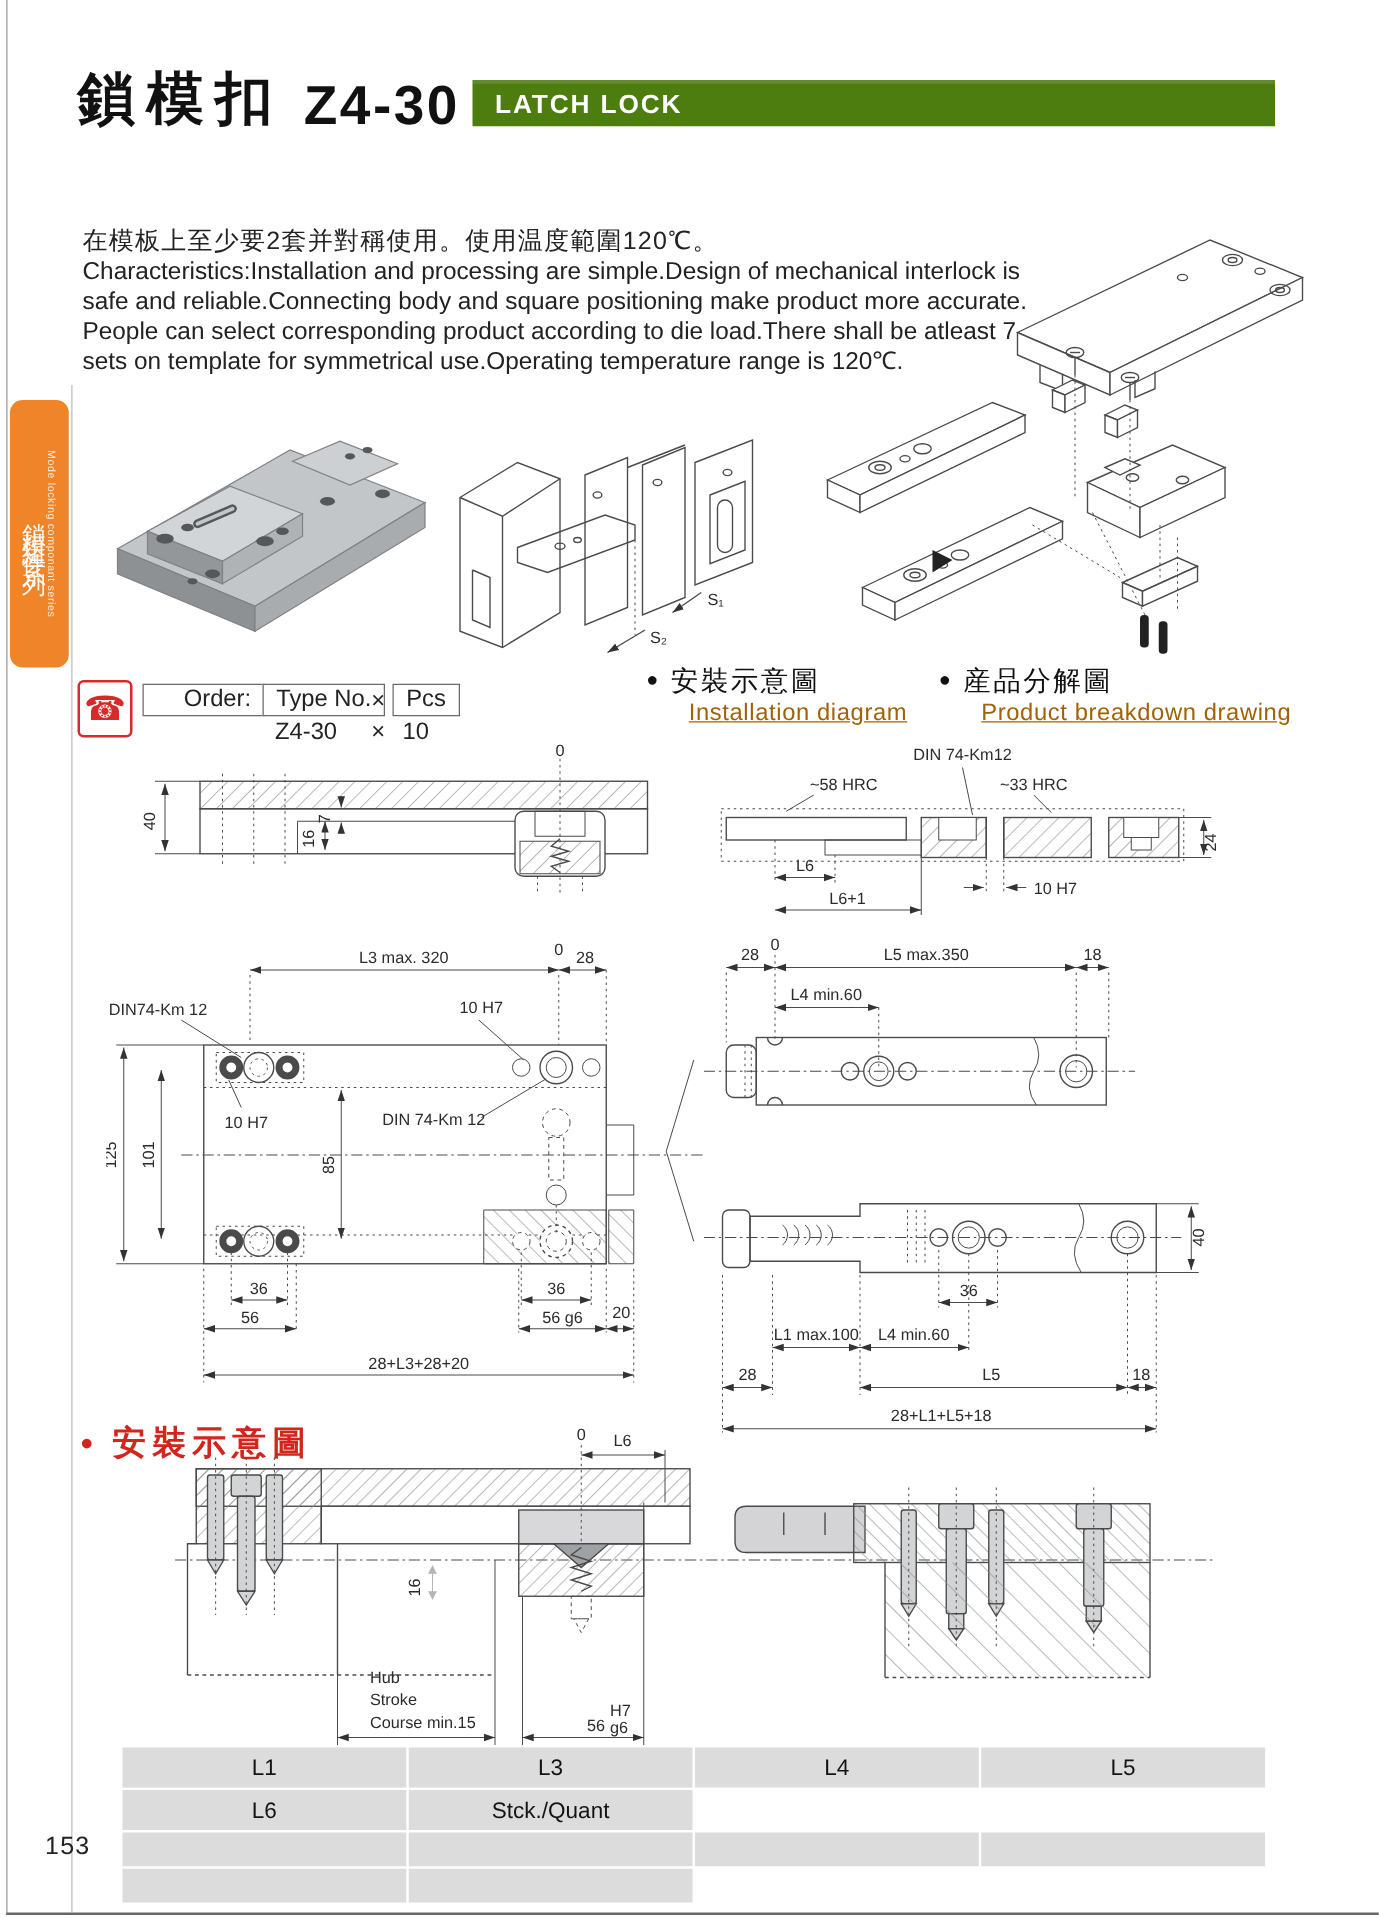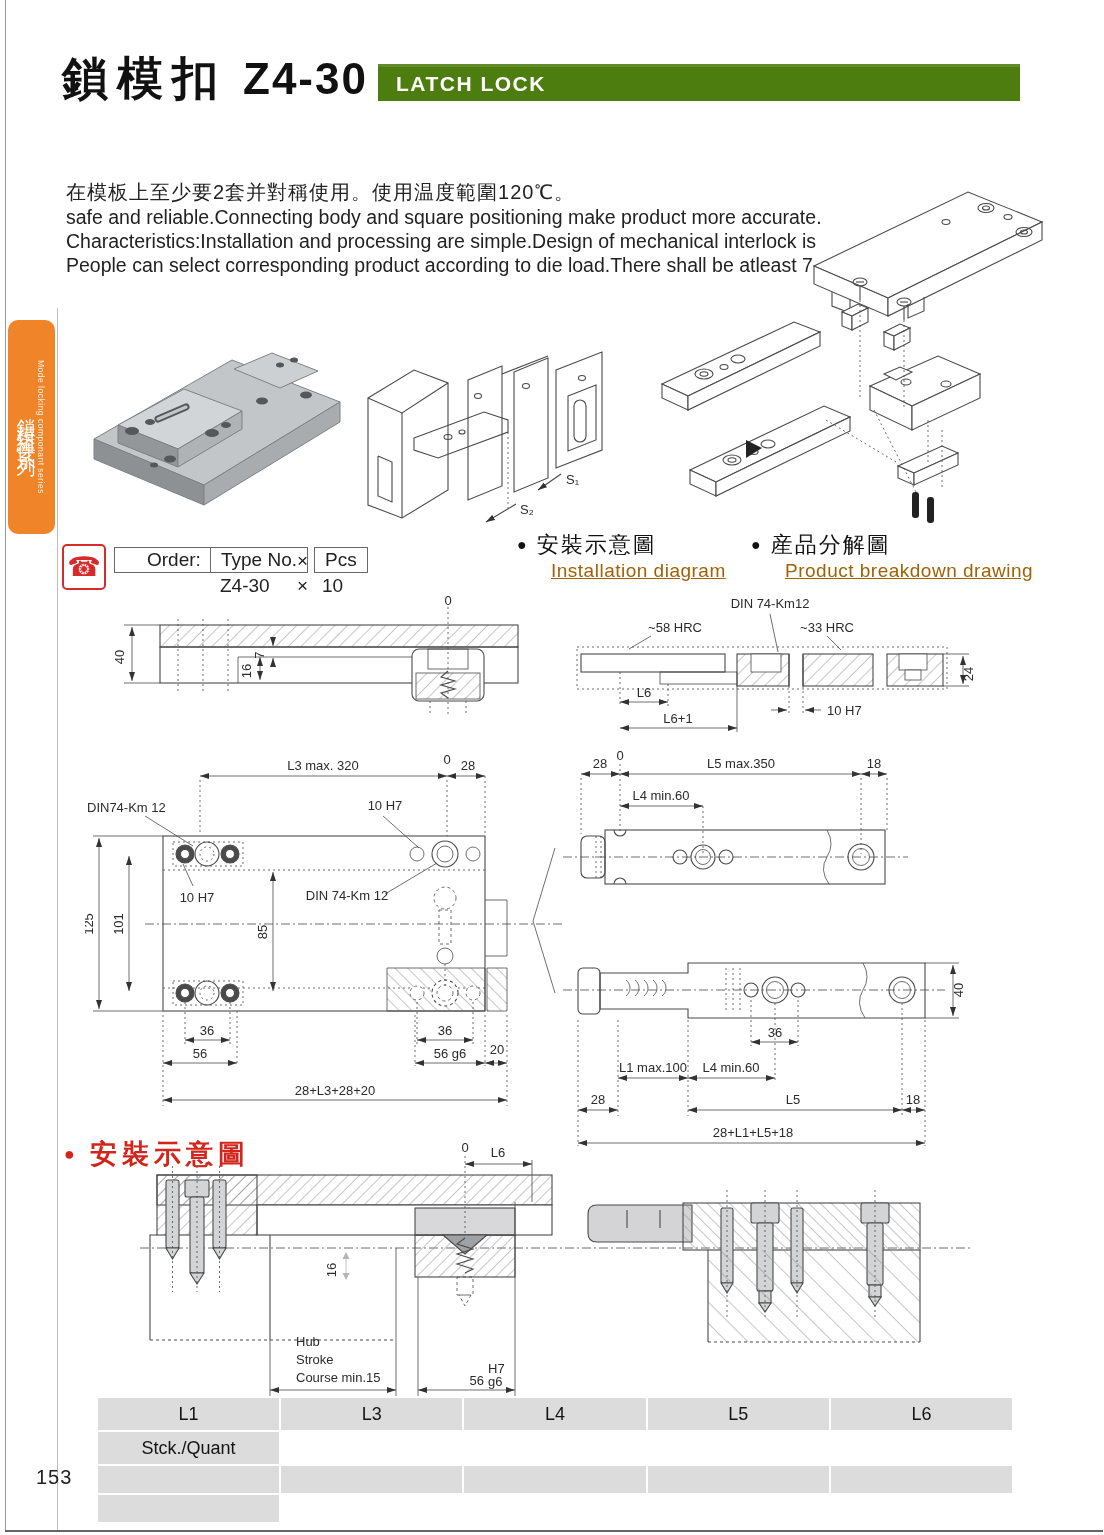--- a/index.html
+++ b/index.html
@@ -4,21 +4,21 @@
 <style>
   html,body{margin:0;padding:0;background:#fff;}
   .page{position:relative;width:1104px;height:1535px;background:#fff;overflow:hidden;
         font-family:"Liberation Sans",sans-serif;color:#1a1a1a;}
   .abs{position:absolute;}
   
   .frame-left{left:5px;top:0;width:1px;height:1532px;background:#9a9a9a;}
   .frame-bottom{left:5px;top:1530px;width:1098px;height:2px;background:#666;}
   .margin-line{left:57px;top:308px;width:1px;height:1222px;background:#bdbdbd;}
   
-  .titlebar{left:62px;top:48px;display:flex;align-items:center;gap:16px;}
+  .titlebar{left:62px;top:48px;display:flex;align-items:flex-end;gap:16px;}
   .title-cn{font-size:46px;font-weight:800;letter-spacing:9px;color:#111;}
   .title-model{font-size:44px;font-weight:800;color:#111;letter-spacing:2px;}
   .banner{left:378px;top:64px;width:642px;height:37px;background:#4d7c0f;color:#fff;
           font-size:21px;font-weight:700;letter-spacing:1.5px;line-height:39px;padding-left:18px;
           box-sizing:border-box;box-shadow:inset 0 3px 0 rgba(255,255,255,.12);}
   
   .cn-line{left:66px;font-size:20px;letter-spacing:1px;color:#222;white-space:nowrap;}
   .en-block{left:66px;top:205px;font-size:19.5px;line-height:24px;color:#222;}
   
   .side-tab{left:8px;top:320px;width:47px;height:214px;background:#f08428;border-radius:10px;
@@ -34,21 +34,21 @@
   .phone-box{left:62px;top:544px;width:40px;height:42px;border:2px solid #d62b2b;border-radius:5px;
              display:flex;align-items:center;justify-content:center;color:#d62b2b;font-size:27px;}
   .obox{border:1.5px solid #6a6a6a;padding:1px 10px;font-size:19px;color:#222;background:#fff;}
   .otext{font-size:19px;color:#222;}
   
   .red-head{left:64px;top:1136px;display:flex;align-items:center;gap:10px;color:#d2251c;
             font-size:27px;font-weight:600;letter-spacing:5px;}
   .red-head .cap-bullet{font-size:18px;}
   
   .dtable{left:98px;top:1398px;width:914px;}
-  .trow{display:grid;grid-template-columns:repeat(5,1fr);gap:2px;margin-bottom:2px;}
+  .trow{display:grid;grid-template-columns:repeat(4,1fr);gap:2px;margin-bottom:2px;}
   .trow .cell{background:#dcdcdc;text-align:center;font-size:18px;height:32px;line-height:33px;color:#141414;}
   .trow.body .cell{height:27px;}
   .pagenum{left:36px;top:1466px;font-size:20px;color:#222;letter-spacing:1px;}
   
   svg text{font-family:"Liberation Sans",sans-serif;font-size:13px;fill:#2b2b2b;stroke:none;}
   .out{stroke:#4a4a4a;stroke-width:1.1;fill:none;}
   .thin{stroke-width:.8;}
   .dash{stroke-dasharray:3,3;}
   .dot{stroke-dasharray:2,3;}
   .cl{stroke-dasharray:9,3,2,3;}
@@ -63,23 +63,24 @@
   <div class="abs margin-line"></div>
 
   <div class="abs titlebar">
     <span class="title-cn">鎖模扣</span>
     <span class="title-model">Z4-30</span>
   </div>
   <div class="abs banner">LATCH LOCK</div>
 
   <div class="abs cn-line" style="top:179px;">在模板上至少要2套并對稱使用。使用温度範圍120℃。</div>
   <div class="abs en-block">
+    <div>Characteristics:Installation and processing are simple.Design of mechanical interlock is</div>
     <div>safe and reliable.Connecting body and square positioning make product more accurate.</div>
-    <div>Characteristics:Installation and processing are simple.Design of mechanical interlock is</div>
     <div>People can select corresponding product according to die load.There shall be atleast 7</div>
+    <div>sets on template for symmetrical use.Operating temperature range is 120℃.</div>
   </div>
 
   <div class="abs side-tab">
     <span class="tab-cn">鎖模組件系列</span>
     <span class="tab-en">Mode locking componant series</span>
   </div>
 
   <svg class="abs" style="left:66px;top:303px" width="296" height="218" viewBox="0 0 296 218">
     <g stroke="#7f8285" stroke-width="1">
       <polygon points="28,136 166,57 274,99 138,182" fill="#c3c6c9"></polygon>

